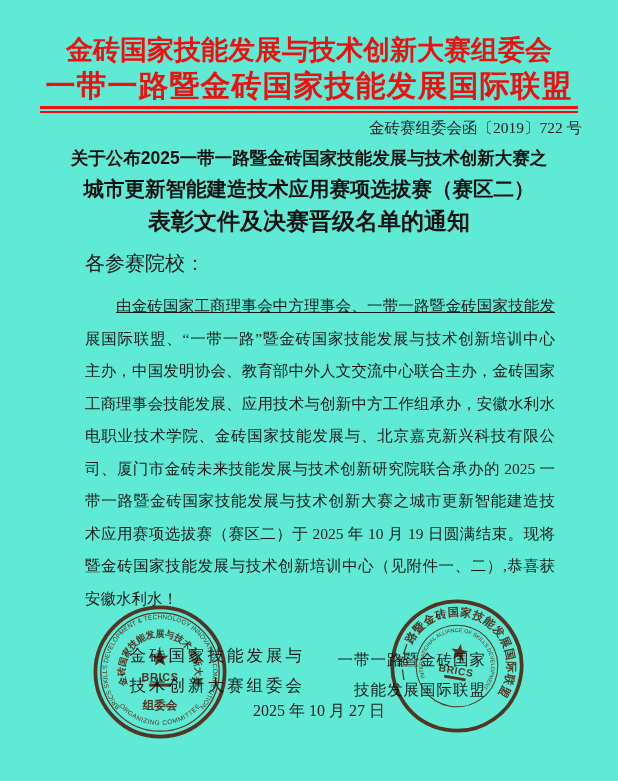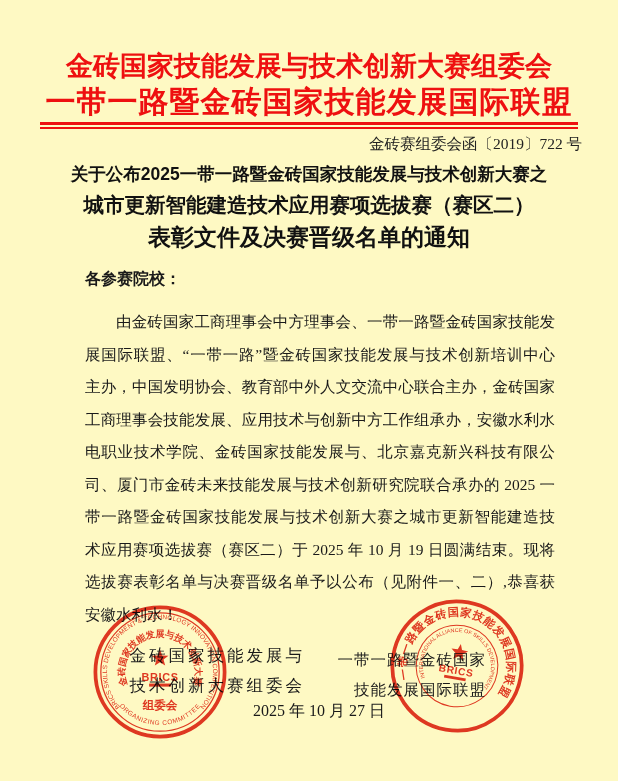--- a/index.html
+++ b/index.html
@@ -1,24 +1,24 @@
 <!DOCTYPE html>
 <html><head>
 <meta charset="utf-8">
 <style>
   html,body{margin:0;padding:0;background:#ffffff;}
   .page{
     position:relative;
     width:618px;height:781px;
-    background:#fef9c3;
+    background:#5eead4;
     overflow:hidden;
     font-family:"Liberation Serif", serif;
     color:#1a1a1a;
     box-sizing:border-box;
-    padding-top:48px;
+    padding-top:32px;
   }
   
   .hdr1{
     text-align:center;
     font-family:"Liberation Sans", sans-serif;
     font-weight:bold;
     font-size:27px;line-height:36px;
     color:#ee1010;
     letter-spacing:0px;
   }
@@ -44,33 +44,33 @@
     color:#222;
   }
   
   .title{margin-top:6px;font-family:"Liberation Sans", sans-serif;font-weight:bold;color:#111;}
   .t1{text-align:center;font-size:17.5px;line-height:27px;}
   .t2{text-align:center;font-size:20.5px;line-height:33px;}
   .t3{text-align:center;font-size:23px;line-height:33px;}
   
   .salutation{
     margin:14px 63px 16px 85px;
-    font-weight:bold;
-    font-size:16px;line-height:22px;
+    font-weight:normal;
+    font-size:20px;line-height:22px;
   }
   .body{margin:3px 63px 0 85px;}
   .bline{
     font-size:15.5px;
     line-height:32.5px;
     text-align:justify;
     text-align-last:justify;
     overflow:hidden;
     white-space:nowrap;
   }
-  .bline.indent{text-indent:31px;}
+  .bline.indent{text-indent:31px;text-decoration:underline;}
   .bline.last{text-align-last:left;}
   
   .sig{position:absolute;text-align:right;color:#1a1a1a;}
   .sig-left{left:80px;top:641px;width:225px;font-size:16.5px;line-height:30px;letter-spacing:3px;}
   .sig-right{left:330px;top:645px;width:156px;font-size:15.5px;line-height:30px;letter-spacing:1px;}
   .date{
     position:absolute;left:10px;top:701px;width:618px;
     text-align:center;font-size:16px;color:#1a1a1a;
   }
   
@@ -99,21 +99,21 @@
 
   <div class="body">
     <div class="bline indent">由金砖国家工商理事会中方理事会、一带一路暨金砖国家技能发</div>
     <div class="bline">展国际联盟、“一带一路”暨金砖国家技能发展与技术创新培训中心</div>
     <div class="bline">主办，中国发明协会、教育部中外人文交流中心联合主办，金砖国家</div>
     <div class="bline">工商理事会技能发展、应用技术与创新中方工作组承办，安徽水利水</div>
     <div class="bline">电职业技术学院、金砖国家技能发展与、北京嘉克新兴科技有限公</div>
     <div class="bline">司、厦门市金砖未来技能发展与技术创新研究院联合承办的 2025 一</div>
     <div class="bline">带一路暨金砖国家技能发展与技术创新大赛之城市更新智能建造技</div>
     <div class="bline">术应用赛项选拔赛（赛区二）于 2025 年 10 月 19 日圆满结束。现将</div>
-    <div class="bline">选拔赛表彰名单与决赛晋级名单予以公布（见附件一、二）,恭喜获</div>
+    <div class="bline">暨金砖国家技能发展与技术创新培训中心（见附件一、二）,恭喜获</div>
     <div class="bline last">安徽水利水！</div>
   </div>
 
   <div class="sig sig-left">
     <div>金砖国家技能发展与</div>
     <div>技术创新大赛组委会</div>
   </div>
 
   <div class="sig sig-right">
     <div>一带一路暨金砖国家</div>

